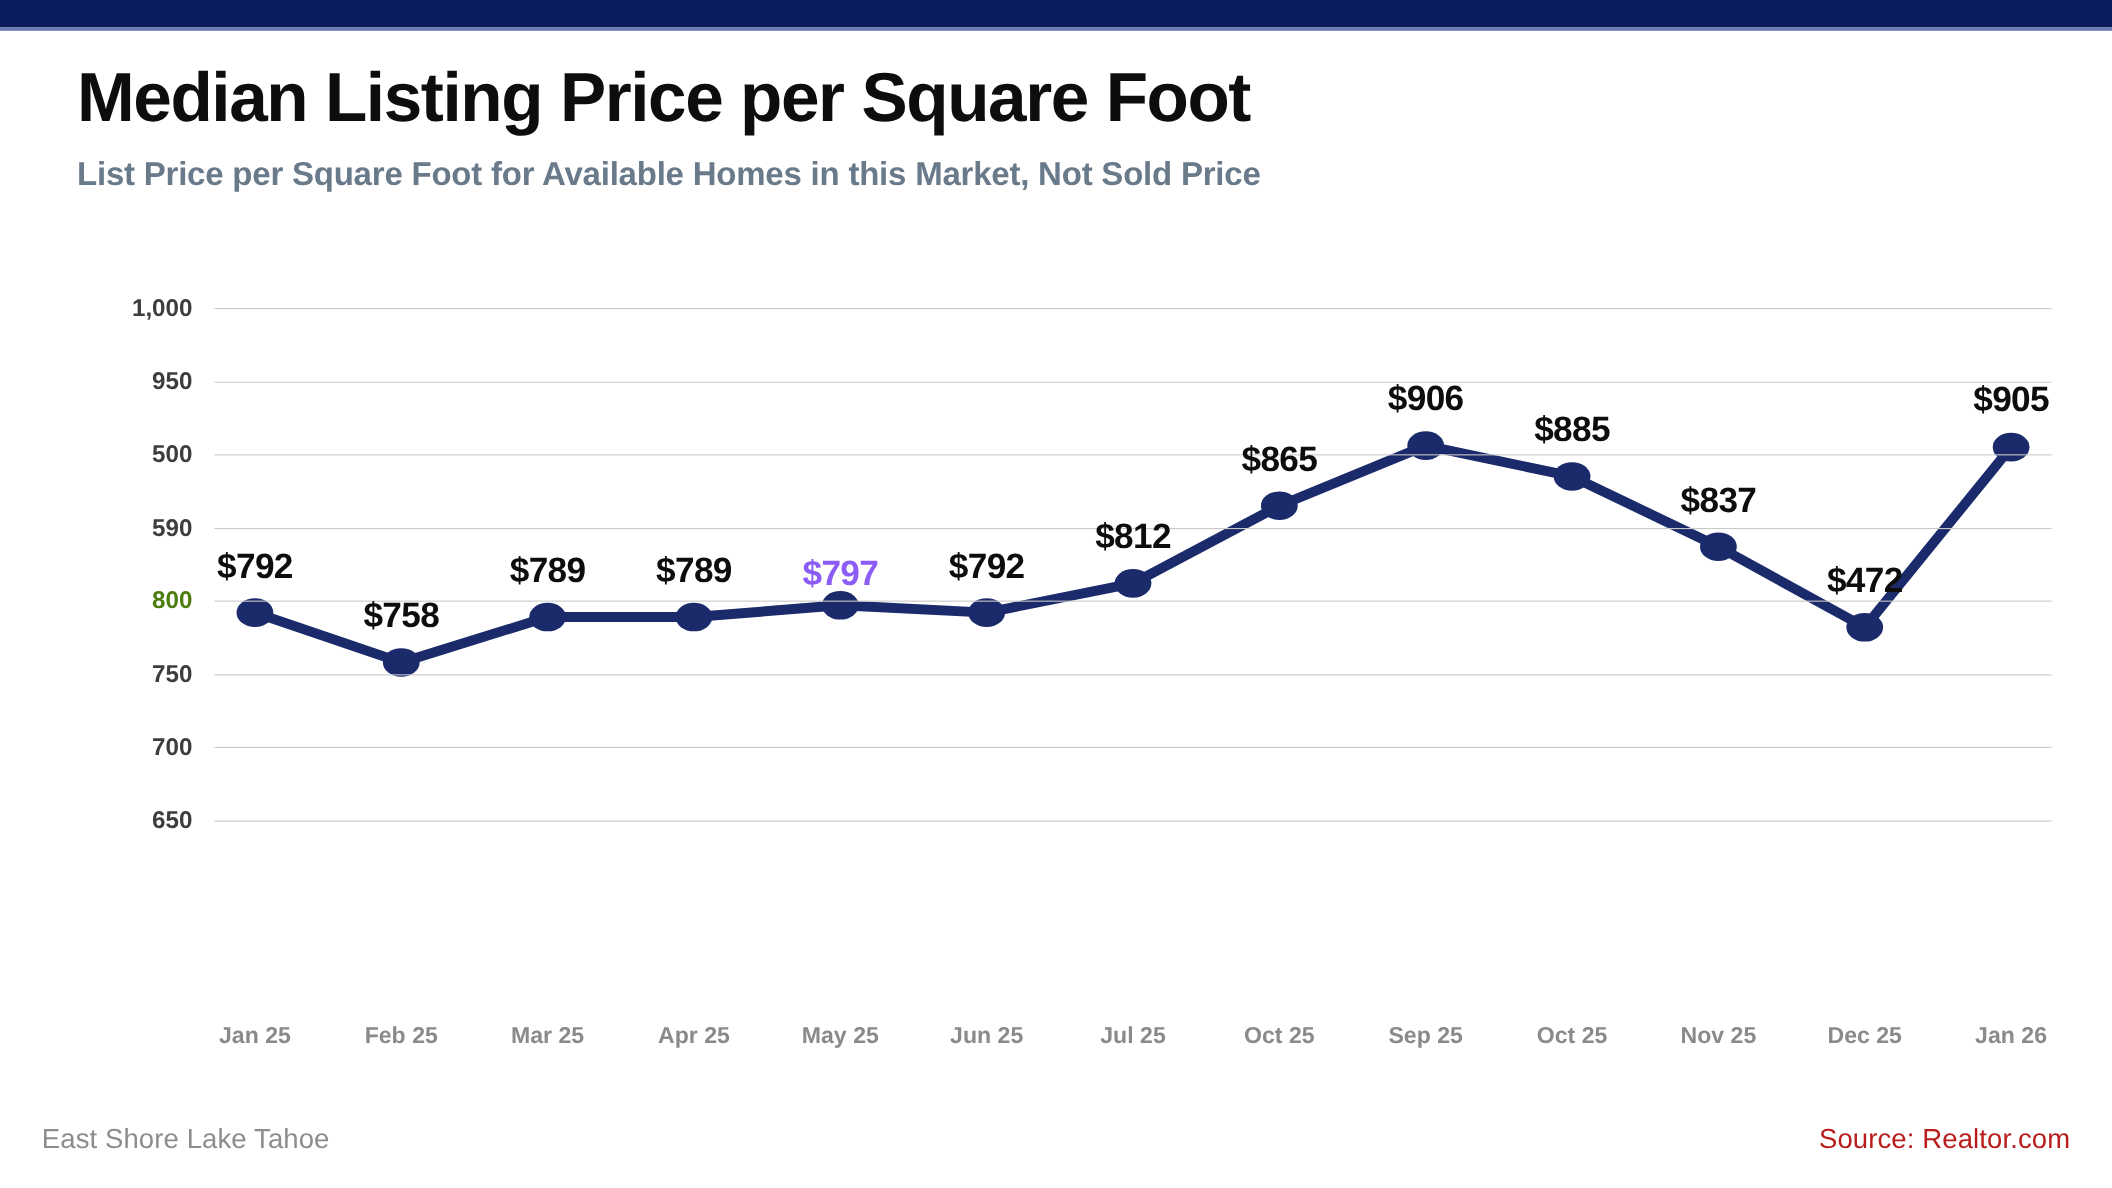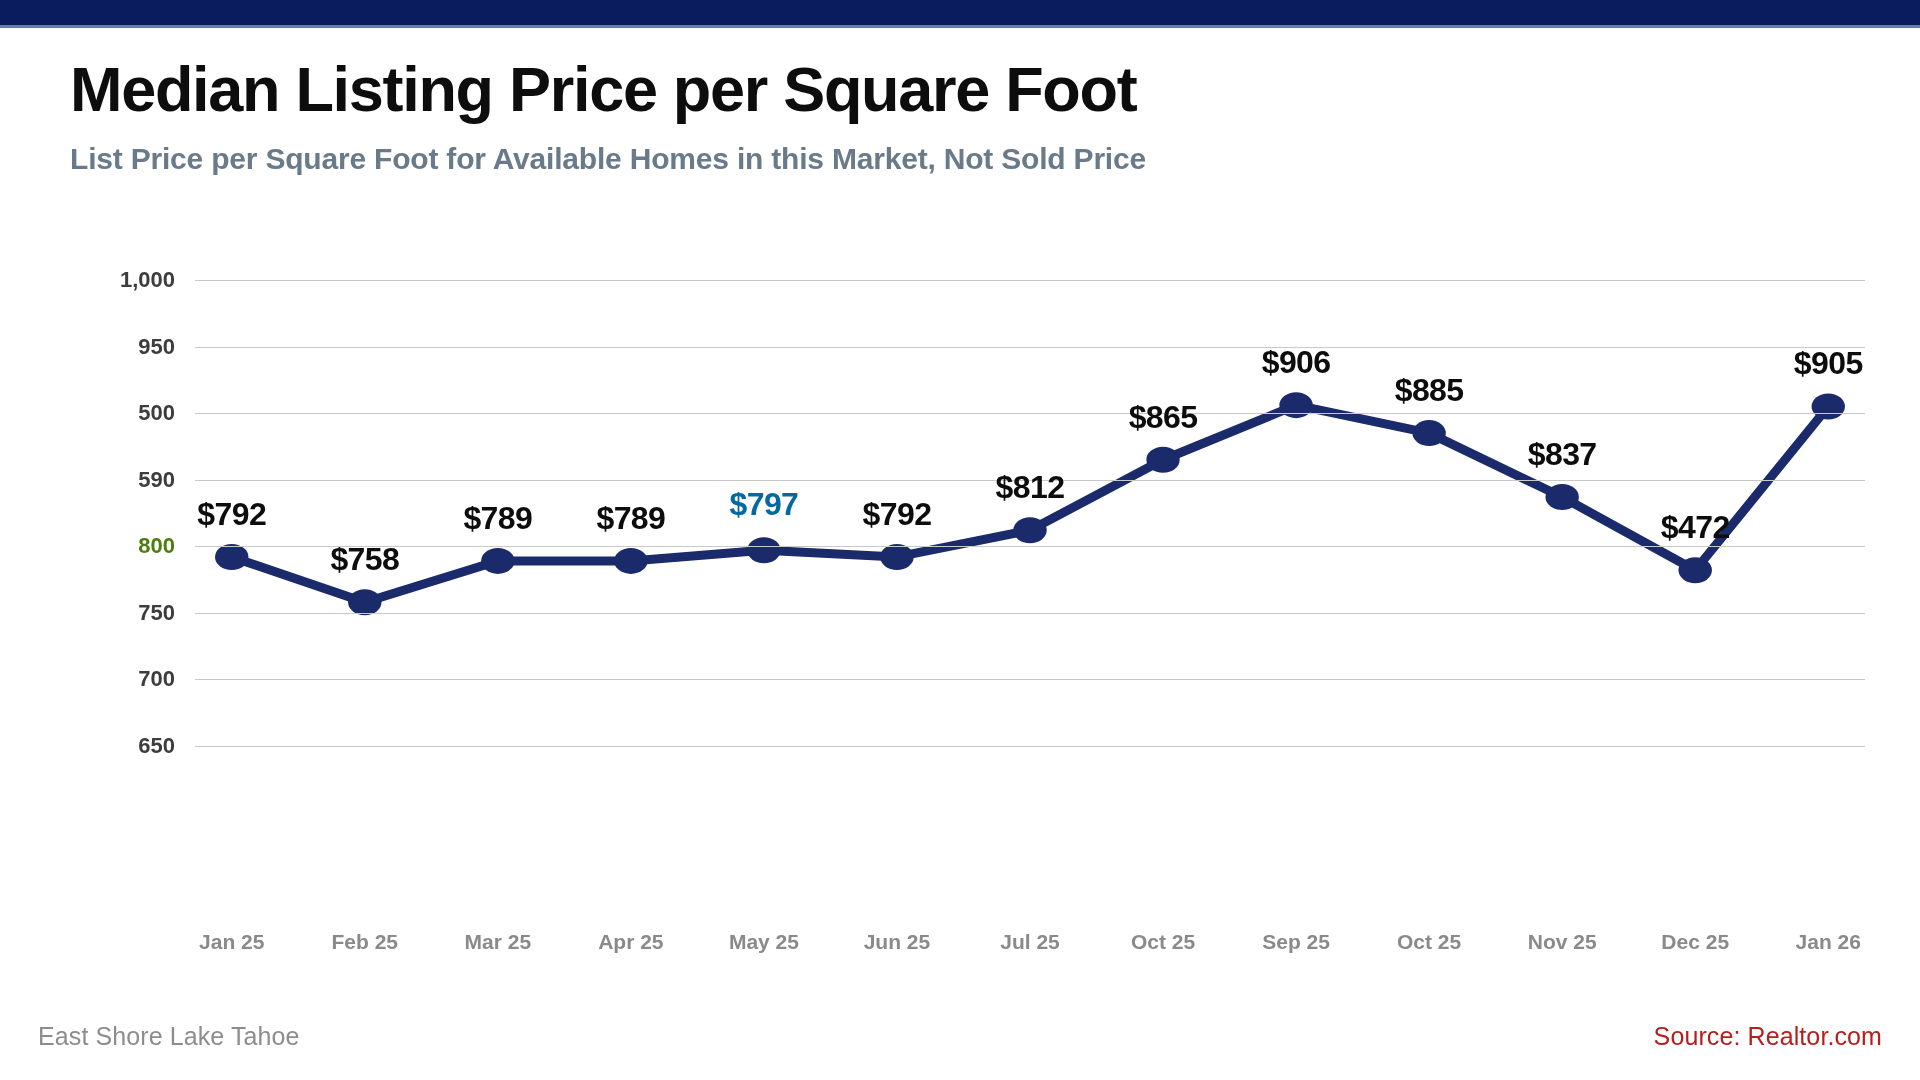--- a/index.html
+++ b/index.html
@@ -218,21 +218,21 @@
         <div class="gridline" style="top: 155.143px; background: rgb(201, 201, 201);"></div>
         <div class="gridline" style="top: 221.714px; background: rgb(201, 201, 201);"></div>
         <div class="gridline" style="top: 288.286px; background: rgb(201, 201, 201);"></div>
         <div class="gridline" style="top: 354.857px; background: rgb(201, 201, 201);"></div>
         <div class="gridline" style="top: 421.429px; background: rgb(201, 201, 201);"></div>
         <div class="gridline" style="top: 488px; background: rgb(201, 201, 201);"></div>
         <div class="value-label" style="left: 2.2%; top: 274.937px; color: rgb(13, 13, 13);">$792</div>
         <div class="value-label" style="left: 10.1667%; top: 320.206px; color: rgb(13, 13, 13);">$758</div>
         <div class="value-label" style="left: 18.1333%; top: 278.931px; color: rgb(13, 13, 13);">$789</div>
         <div class="value-label" style="left: 26.1%; top: 278.931px; color: rgb(13, 13, 13);">$789</div>
-        <div class="value-label" style="left: 34.0667%; top: 265px; color: #0369a1;">$797</div>
+        <div class="value-label" style="left: 34.0667%; top: 282px; color: #8b5cf6;">$797</div>
         <div class="value-label" style="left: 42.0333%; top: 274.937px; color: rgb(13, 13, 13);">$792</div>
         <div class="value-label" style="left: 50%; top: 248.309px; color: rgb(13, 13, 13);">$812</div>
         <div class="value-label" style="left: 57.9667%; top: 177.743px; color: rgb(13, 13, 13);">$865</div>
         <div class="value-label" style="left: 65.9333%; top: 123.154px; color: rgb(13, 13, 13);">$906</div>
         <div class="value-label" style="left: 73.9%; top: 151.114px; color: rgb(13, 13, 13);">$885</div>
         <div class="value-label" style="left: 81.8667%; top: 215.023px; color: rgb(13, 13, 13); text-align: right;">$837</div>
         <div class="value-label" style="left: 89.8333%; top: 288.251px; color: rgb(13, 13, 13);">$472</div>
         <div class="value-label" style="left: 97.8%; top: 124.486px; color: rgb(13, 13, 13);">$905</div>
       </div>
     <div class="x-axis" id="x-axis">

